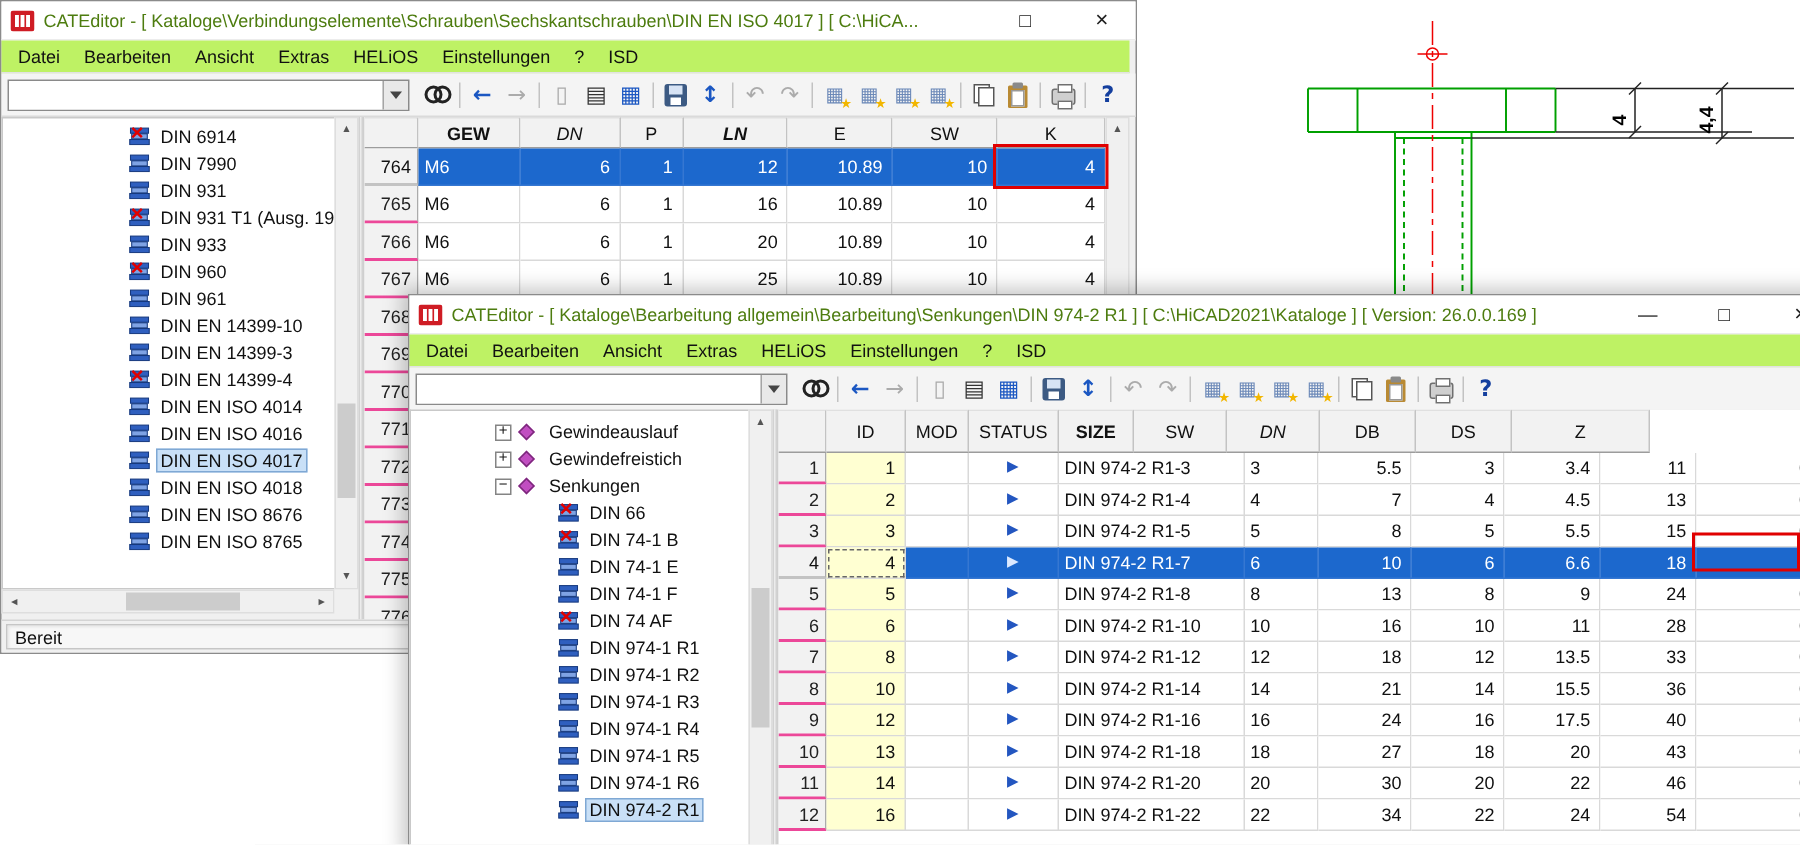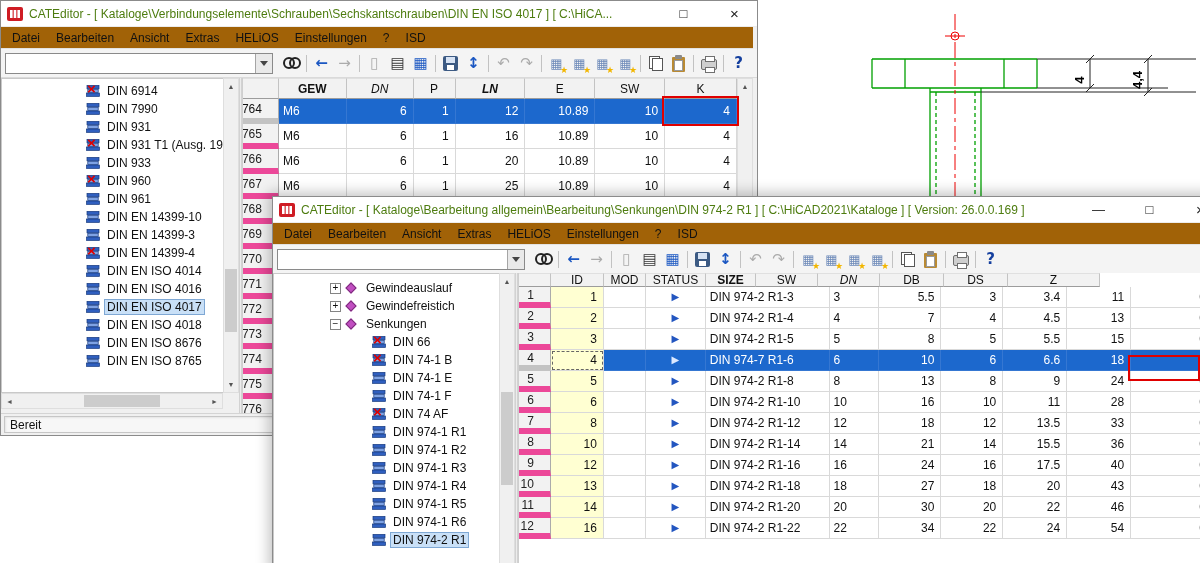--- a/index.html
+++ b/index.html
@@ -14,21 +14,21 @@
   .window{position:absolute;background:#f0f0f0;border:1px solid #8b8b8b}
   #win1{left:0;top:0;width:758px;height:436px;z-index:10}
   #win2{left:272px;top:196px;width:952px;height:380px;z-index:20;box-shadow:-4px -4px 12px rgba(0,0,0,.22)}
 
   .titlebar{position:absolute;left:0;top:0;right:0;height:26px;background:#fff;display:flex;align-items:center;gap:6px;padding-left:6px;border-bottom:1px solid #ececec}
   .appicon{flex:0 0 auto;display:flex}
   .title-text{flex:1;overflow:hidden;white-space:nowrap;font-size:12px;color:#4d7c0f}
   .cap-btn{flex:0 0 45px;height:26px;display:flex;align-items:center;justify-content:center;font-size:13px;color:#222}
   .cap-btn span{line-height:1}
 
-  .menubar{position:absolute;left:0;top:26px;right:4px;height:22px;background:#a16207;border-bottom:1px solid #e2e2e2;display:flex;align-items:center;padding-left:3px}
+  .menubar{position:absolute;left:0;top:26px;right:4px;height:22px;background:#bef264;border-bottom:1px solid #e2e2e2;display:flex;align-items:center;padding-left:3px}
   .menu-item{padding:2px 8px;white-space:nowrap}
 
   .toolbar{position:absolute;left:0;top:48px;right:0;height:29px;background:#f4f4f4;border-bottom:1px solid #dadada;display:flex;align-items:center;padding:0 4px}
   .combo{width:268px;height:21px;border:1px solid #8a8a8a;background:#fff;display:flex;margin-right:7px;flex:0 0 auto}
   #win2 .combo{width:248px}
   .combo-field{flex:1;border:0;outline:none;font:inherit;padding:0 3px;min-width:0}
   .combo-drop{width:17px;background:#e9e9e9;border-left:1px solid #a5a5a5;display:flex;align-items:center;justify-content:center}
   .drop-tri{width:0;height:0;border-left:4px solid transparent;border-right:4px solid transparent;border-top:5px solid #444}
   .tbar-icons{display:flex;align-items:center;height:100%}
   .tbtn{width:23px;height:23px;display:flex;align-items:center;justify-content:center;position:relative;flex:0 0 auto}
@@ -93,27 +93,27 @@
   #split1{left:238px;top:77px;width:3px;height:335px}
   #split2{left:242px;top:76px;width:3px;height:304px}
 
   
   .grid{position:absolute;background:#fff;overflow:hidden;border-left:1px solid #cfcfcf}
   #grid1{left:241px;top:77px;width:495px;height:335px}
   #grid2{left:245px;top:76px;width:705px;height:304px}
   .g-header{display:flex}
   .g-hcell{background:#f2f2f2;border-right:1px solid #c3c3c3;border-bottom:1px solid #9c9c9c;border-top:1px solid #e0e0e0;display:flex;align-items:center;justify-content:center;overflow:hidden}
   #grid1 .g-hcell{height:21px}
-  #grid2 .g-hcell{height:14px}
+  #grid2 .g-hcell{height:29px}
   .b{font-weight:bold}.i{font-style:italic}.bi{font-weight:bold;font-style:italic}
   .g-row{display:flex}
   .g-cell{border-right:1px solid #d9d9d9;border-bottom:1px solid #d9d9d9;display:flex;align-items:center;background:#fff;overflow:hidden}
   #grid1 .g-cell{height:25px}
   #grid2 .g-cell{height:21px}
-  .rn{background:#f2f2f2;border-right:1px solid #ababab;border-bottom:6px solid #ec4899;justify-content:flex-end;padding-right:16px;color:#222}
+  .rn{background:#f2f2f2;border-right:1px solid #ababab;border-bottom:2px solid #ec4899;justify-content:flex-end;padding-right:4px;color:#222}
   .tl{justify-content:flex-start;padding-left:4px}
   .nr{justify-content:flex-end;padding-right:6px}
   .idc{background:#ffffd2}
   .stc{justify-content:center}
   .tri{color:#2356c0;font-size:10px;line-height:1}
   .g-row.sel .g-cell{background:#1c68cd;color:#fff;border-right-color:#3577d2;border-bottom-color:#3577d2}
   .g-row.sel .g-cell.rn{background:#f2f2f2;color:#111;border-right-color:#ababab;border-bottom-color:#c3c3c3}
   .g-row.sel .g-cell.idc{background:#ffffd2;color:#111;outline:1px dashed #666;outline-offset:-2px;border-right-color:#d9d9d9;border-bottom-color:#d9d9d9}
   .g-row.sel .tri{color:#dce9ff}
   .w-rn{width:36px}.w-gew{width:68px}.w-dn{width:67px}.w-p{width:42px}.w-ln{width:70px}.w-e{width:70px}.w-sw{width:70px}.w-k{width:72px}
@@ -1123,21 +1123,21 @@
             <span class="g-cell v-z nr">0.4</span>
           </div>
 
           <div class="g-row sel">
             <span class="g-cell rn v-rn">4</span>
             <span class="g-cell v-id nr idc">4</span>
             <span class="g-cell v-mod"></span>
             <span class="g-cell v-st stc">
               <span class="tri">▶</span>
             </span>
-            <span class="g-cell v-bz tl">DIN 974-7 R1-6</span>
+            <span class="g-cell v-bz tl">DIN 974-2 R1-7</span>
             <span class="g-cell v-size tl">6</span>
             <span class="g-cell v-sw nr">10</span>
             <span class="g-cell v-dn nr">6</span>
             <span class="g-cell v-db nr">6.6</span>
             <span class="g-cell v-ds nr">18</span>
             <span class="g-cell v-z nr">0.4</span>
           </div>
 
           <div class="g-row">
             <span class="g-cell rn v-rn">5</span>

